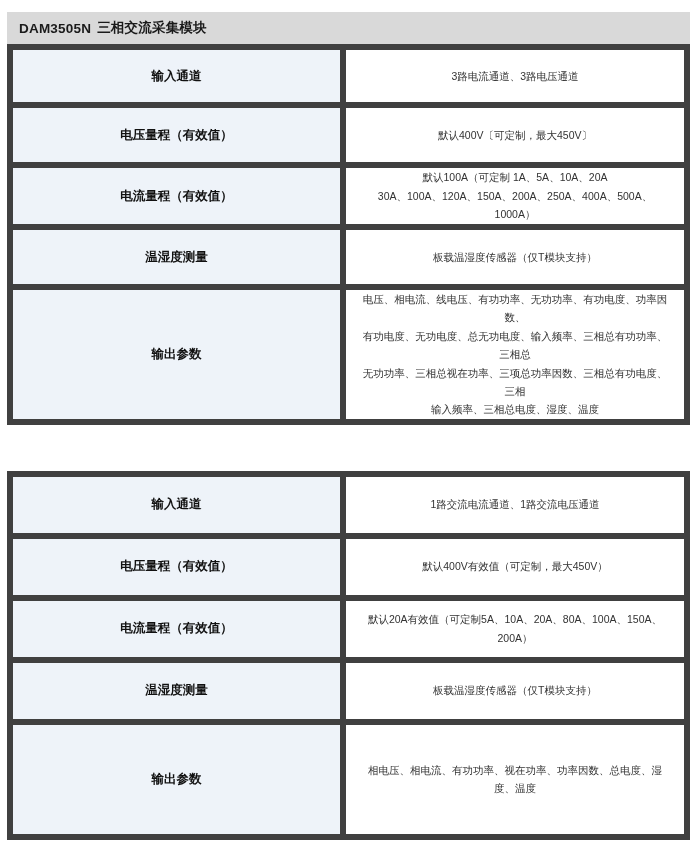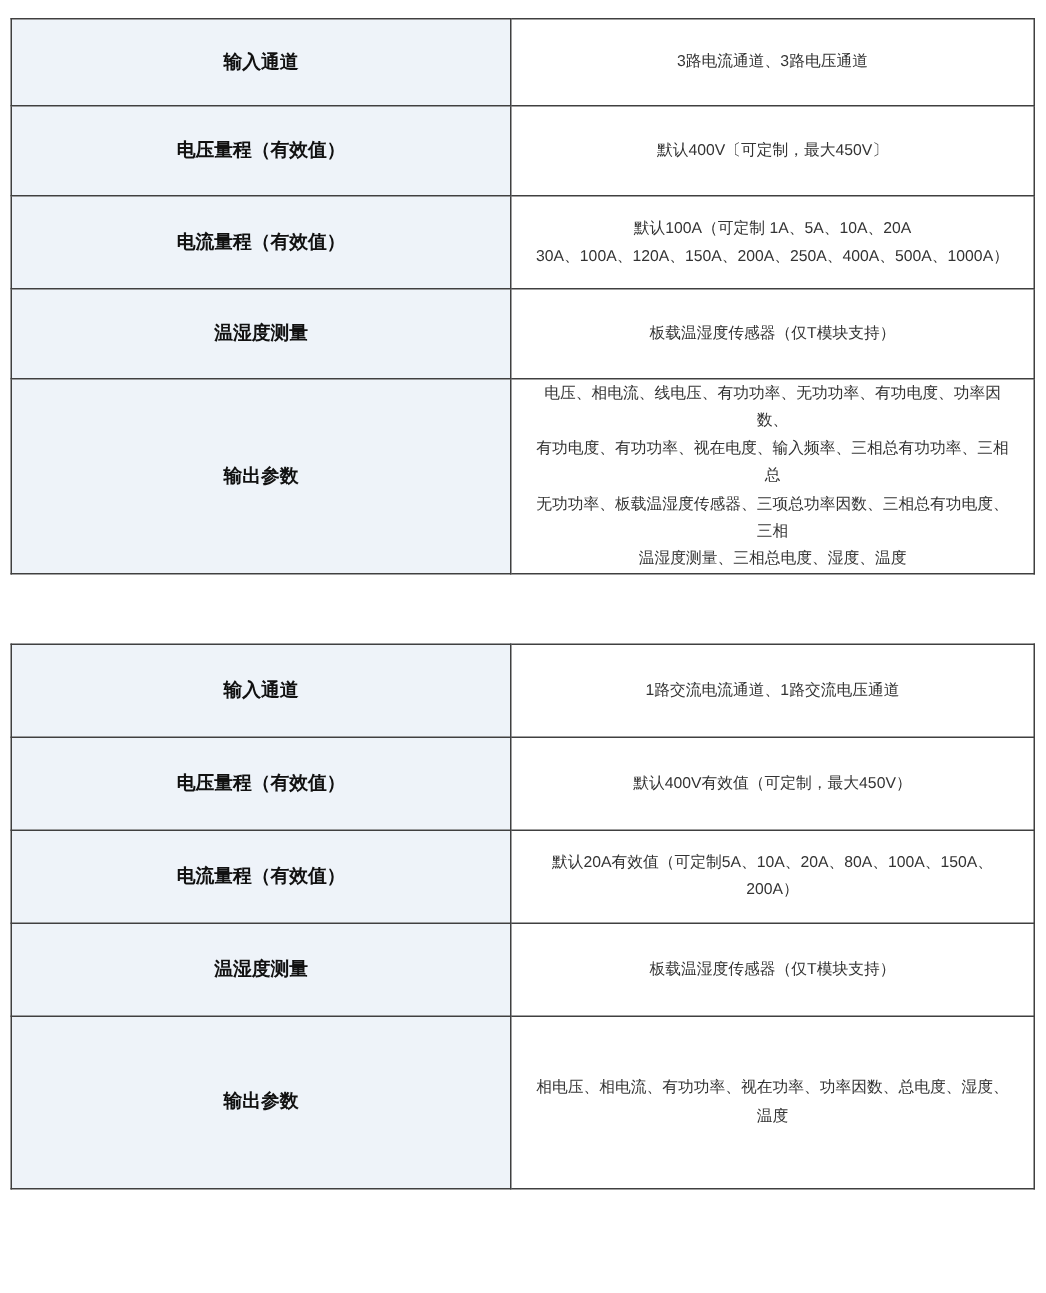--- a/index.html
+++ b/index.html
@@ -42,21 +42,21 @@
     color: #1a1a1a;
     margin-left: 6px;
     letter-spacing: 0.2px;
   }
   .spec-table {
     width: 100%;
     border-collapse: collapse;
     table-layout: fixed;
   }
   .spec-table td {
-    border: 1px solid #404040;
+    border: 6px solid #404040;
     vertical-align: middle;
     box-sizing: border-box;
   }
   .spec-table td.label {
     width: 333px;
     background: #eef3f9;
     text-align: center;
     font-size: 12.5px;
     font-weight: bold;
     color: #111111;
@@ -81,20 +81,24 @@
     height: 12px;
   }
 </style>
 </head>
 <body>
 
 <div class="page">
   <div class="top-pad"></div>
 
   <div class="spec-block">
+    <div class="block-header">
+      <span class="model">DAM3505N</span>
+      <span class="title">三相交流采集模块</span>
+    </div>
     <table class="spec-table">
       <tbody>
         <tr style="height:58px">
           <td class="label">输入通道</td>
           <td class="value">
             <span class="vline">3路电流通道、3路电压通道</span>
           </td>
         </tr>
         <tr style="height:60px">
           <td class="label">电压量程（有效值）</td>
@@ -112,23 +116,23 @@
         <tr style="height:60px">
           <td class="label">温湿度测量</td>
           <td class="value">
             <span class="vline">板载温湿度传感器（仅T模块支持）</span>
           </td>
         </tr>
         <tr style="height:108px">
           <td class="label">输出参数</td>
           <td class="value">
             <span class="vline">电压、相电流、线电压、有功功率、无功功率、有功电度、功率因数、</span>
-            <span class="vline">有功电度、有功功率、视在电度、输入频率、三相总有功功率、三相总</span>
-            <span class="vline">无功功率、板载温湿度传感器、三项总功率因数、三相总有功电度、三相</span>
-            <span class="vline">温湿度测量、三相总电度、湿度、温度</span>
+            <span class="vline">有功电度、无功电度、总无功电度、输入频率、三相总有功功率、三相总</span>
+            <span class="vline">无功功率、三相总视在功率、三项总功率因数、三相总有功电度、三相</span>
+            <span class="vline">输入频率、三相总电度、湿度、温度</span>
           </td>
         </tr>
       </tbody>
     </table>
   </div>
 
   <div class="gap"></div>
 
   <div class="spec-block">
     <table class="spec-table">

